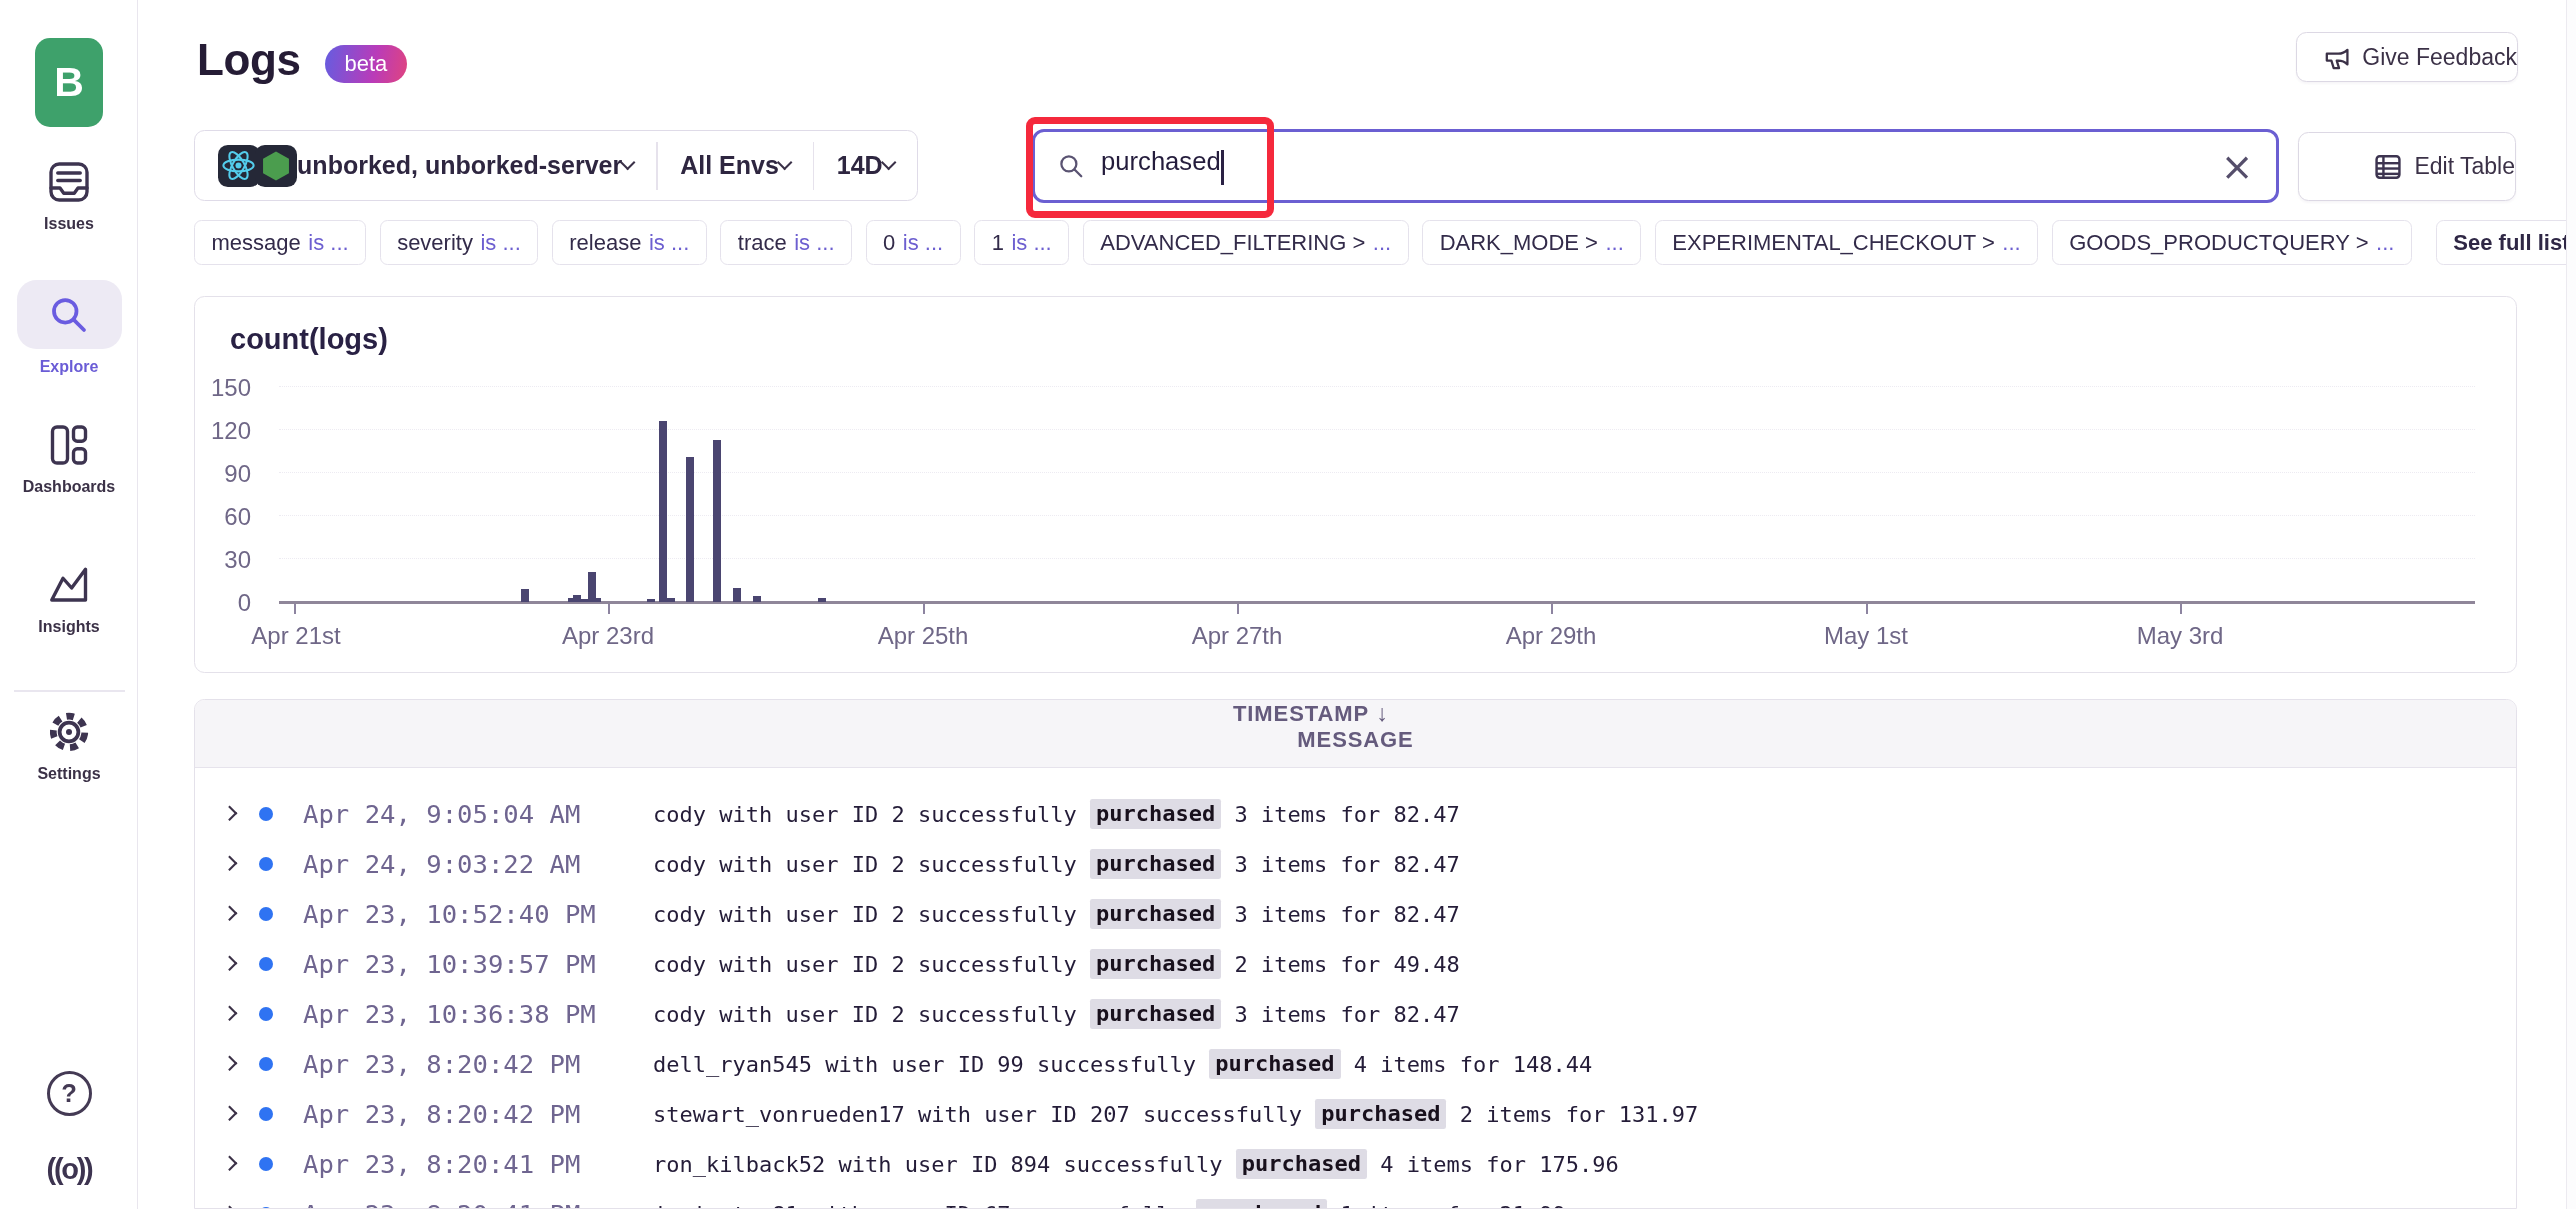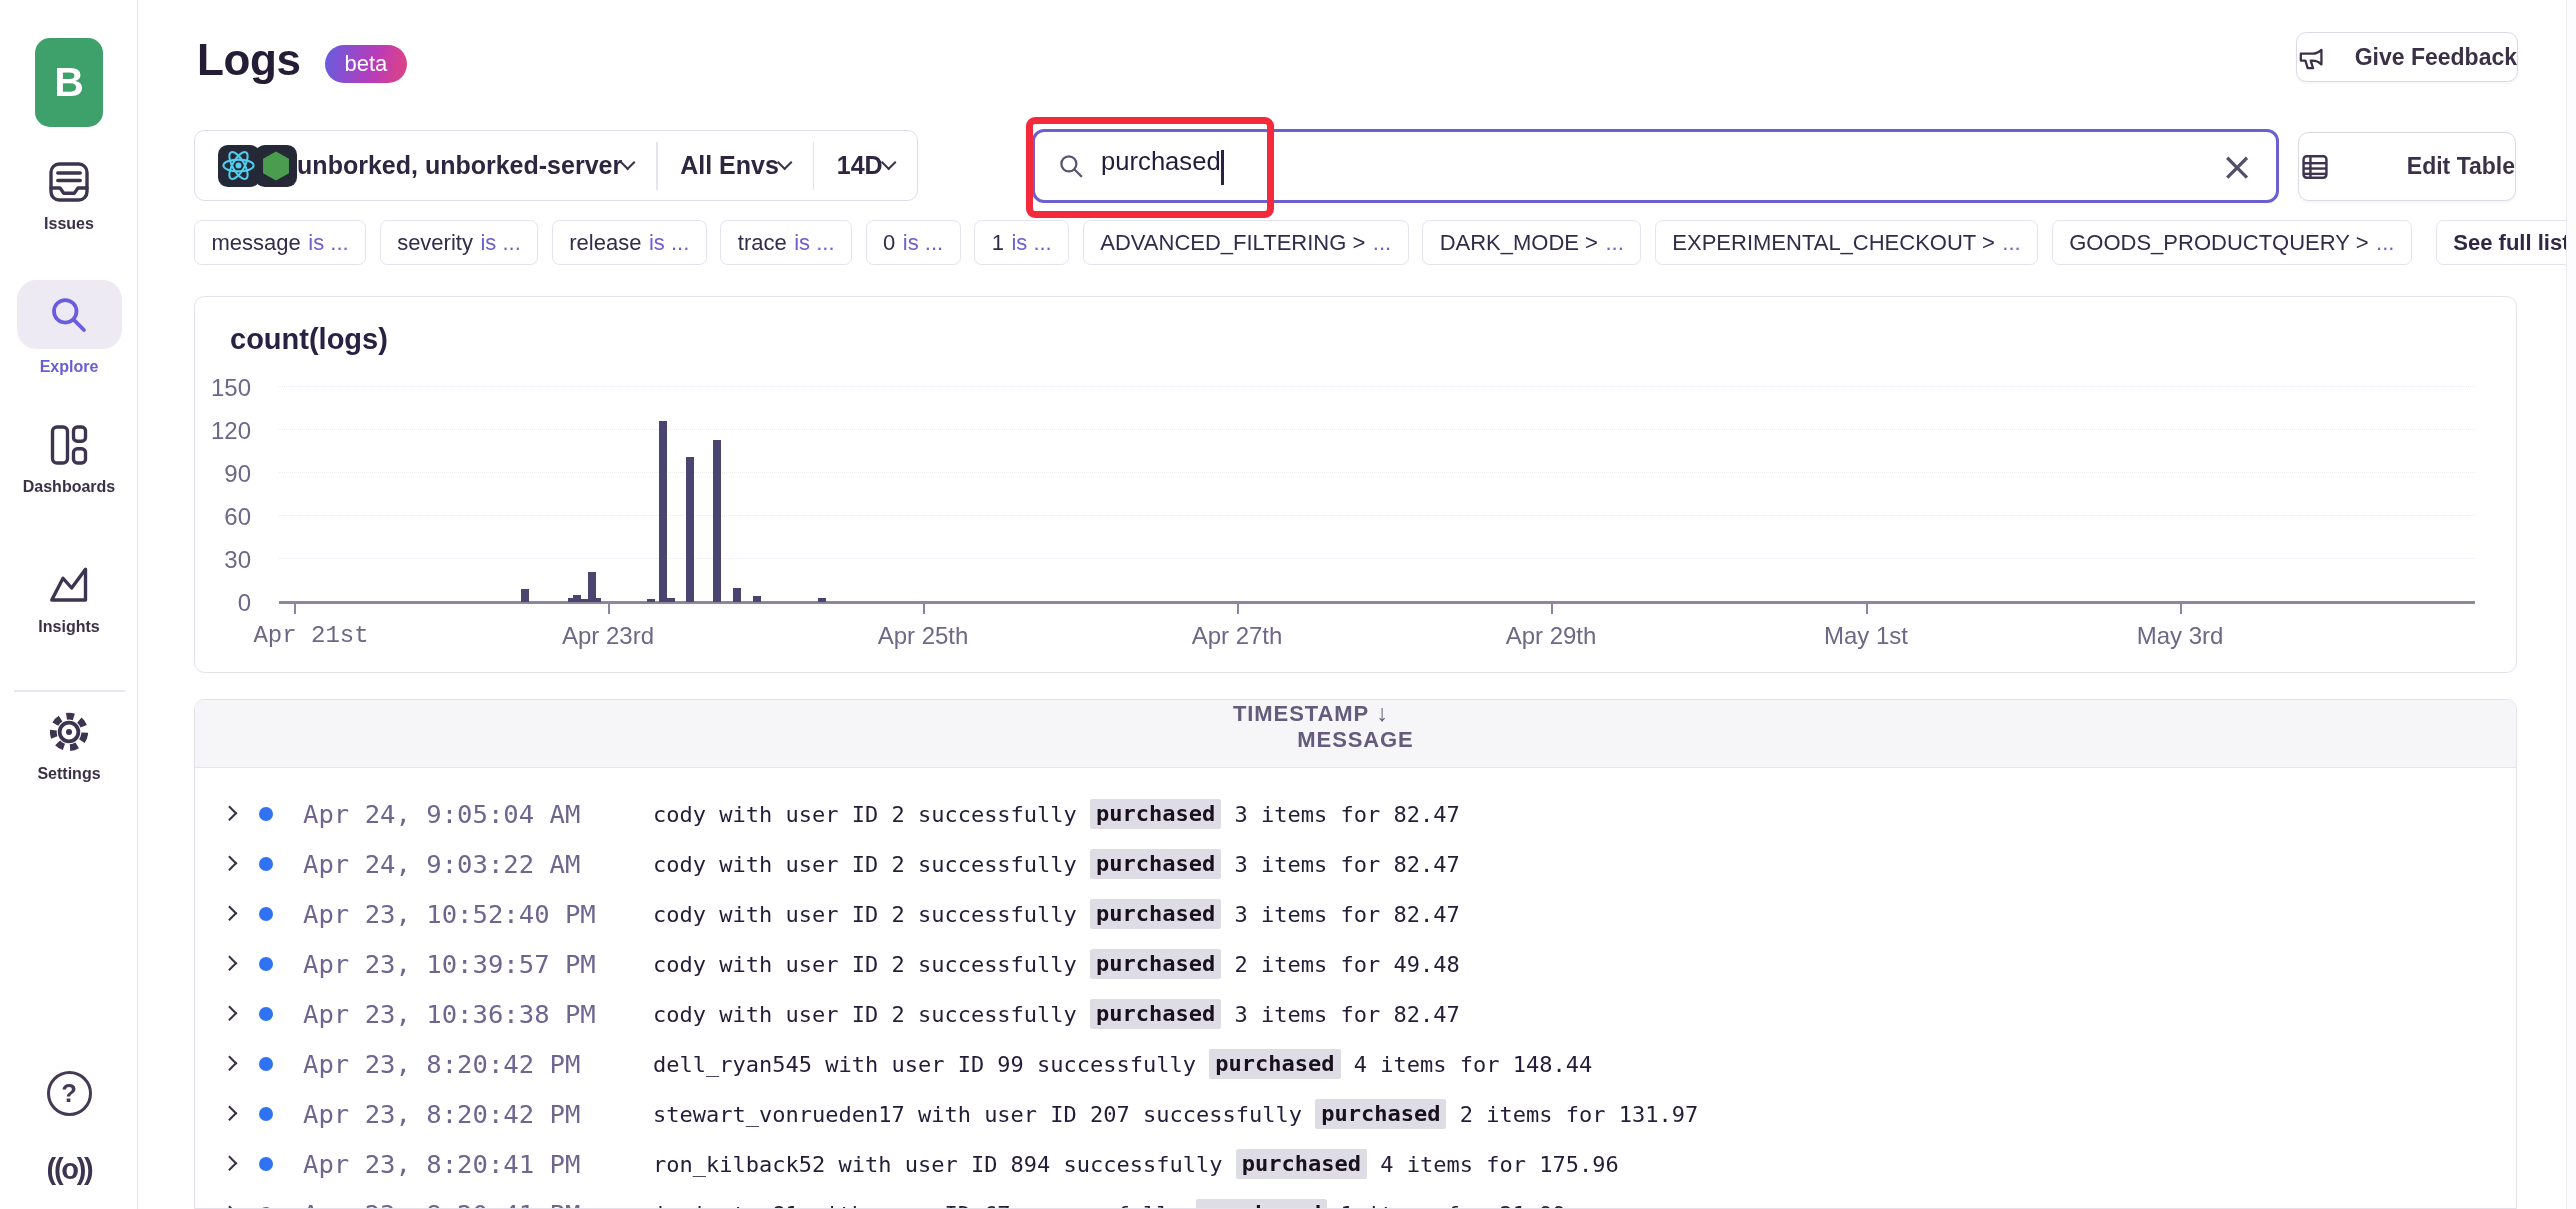--- a/index.html
+++ b/index.html
@@ -29,22 +29,22 @@
     font-size:25.6px; font-weight:700; color:#443a54; }
   .broadcast { font-size:29px; font-weight:700; color:#3d3450; letter-spacing:-2.3px; }
 
   
   .page-title { position:absolute; left:197px; top:35px; font-size:44px; font-weight:700;
     color:#251c35; letter-spacing:-0.4px; }
   .beta-badge { position:absolute; left:325px; top:45px; height:38px; padding:0 19.5px;
     border-radius:19.5px; display:flex; align-items:center; color:#fff; font-size:22px;
     background:linear-gradient(100deg,#655de0 0%,#b93bb9 60%,#e0447f 100%); }
   .btn { background:#fff; border:1.5px solid #dcd8e4; border-radius:10.5px;
-    display:flex; align-items:center; justify-content:space-between; gap:10.5px;
-    font-size:23px; font-weight:700; color:#3b3147; cursor:pointer;
+    display:flex; align-items:center; justify-content:flex-end; gap:10.5px;
+    font-size:23px; font-weight:400; color:#3b3147; cursor:pointer;
     box-shadow:0 1.5px 2.3px rgba(40,30,70,0.04); }
   .feedback-btn { position:absolute; left:2296px; top:32px; width:222px; height:50px; }
   .edit-table-btn { position:absolute; left:2298px; top:132px; width:218px; height:69px; }
 
   
   .filter-bar { position:absolute; left:194px; top:130px; height:71px;
     display:flex; align-items:stretch; border:1.5px solid #dfdbe8; border-radius:10.5px; background:#fff; }
   .filter-seg { display:flex; align-items:center; padding:0 22.6px;
     font-size:25px; font-weight:700; color:#2e2640; white-space:nowrap; cursor:pointer; }
   .seg-divider { width:1.5px; background:#e6e2ec; margin:10.5px 0; }
@@ -292,21 +292,21 @@
       <div class="ylabel" style="top: 76px;">150</div>
     </div>
   <div class="plot">
     <div class="axis-line"></div>
   <div class="gridline" style="bottom: 43px;"></div>
       <div class="gridline" style="bottom: 86px;"></div>
       <div class="gridline" style="bottom: 129px;"></div>
       <div class="gridline" style="bottom: 172px;"></div>
       <div class="gridline" style="bottom: 215px;"></div>
       <div class="xtick" style="left: 15px;"></div>
-      <div class="xlabel" style="left: 32px; font-family: Liberation Mono, monospace;">Apr 21st</div>
+      <div class="xlabel" style="left: 17px;">Apr 21st</div>
       <div class="xtick" style="left: 329px;"></div>
       <div class="xlabel" style="left: 329px;">Apr 23rd</div>
       <div class="xtick" style="left: 644px;"></div>
       <div class="xlabel" style="left: 644px;">Apr 25th</div>
       <div class="xtick" style="left: 958px;"></div>
       <div class="xlabel" style="left: 958px;">Apr 27th</div>
       <div class="xtick" style="left: 1272px;"></div>
       <div class="xlabel" style="left: 1272px;">Apr 29th</div>
       <div class="xtick" style="left: 1587px;"></div>
       <div class="xlabel" style="left: 1587px;">May 1st</div>

